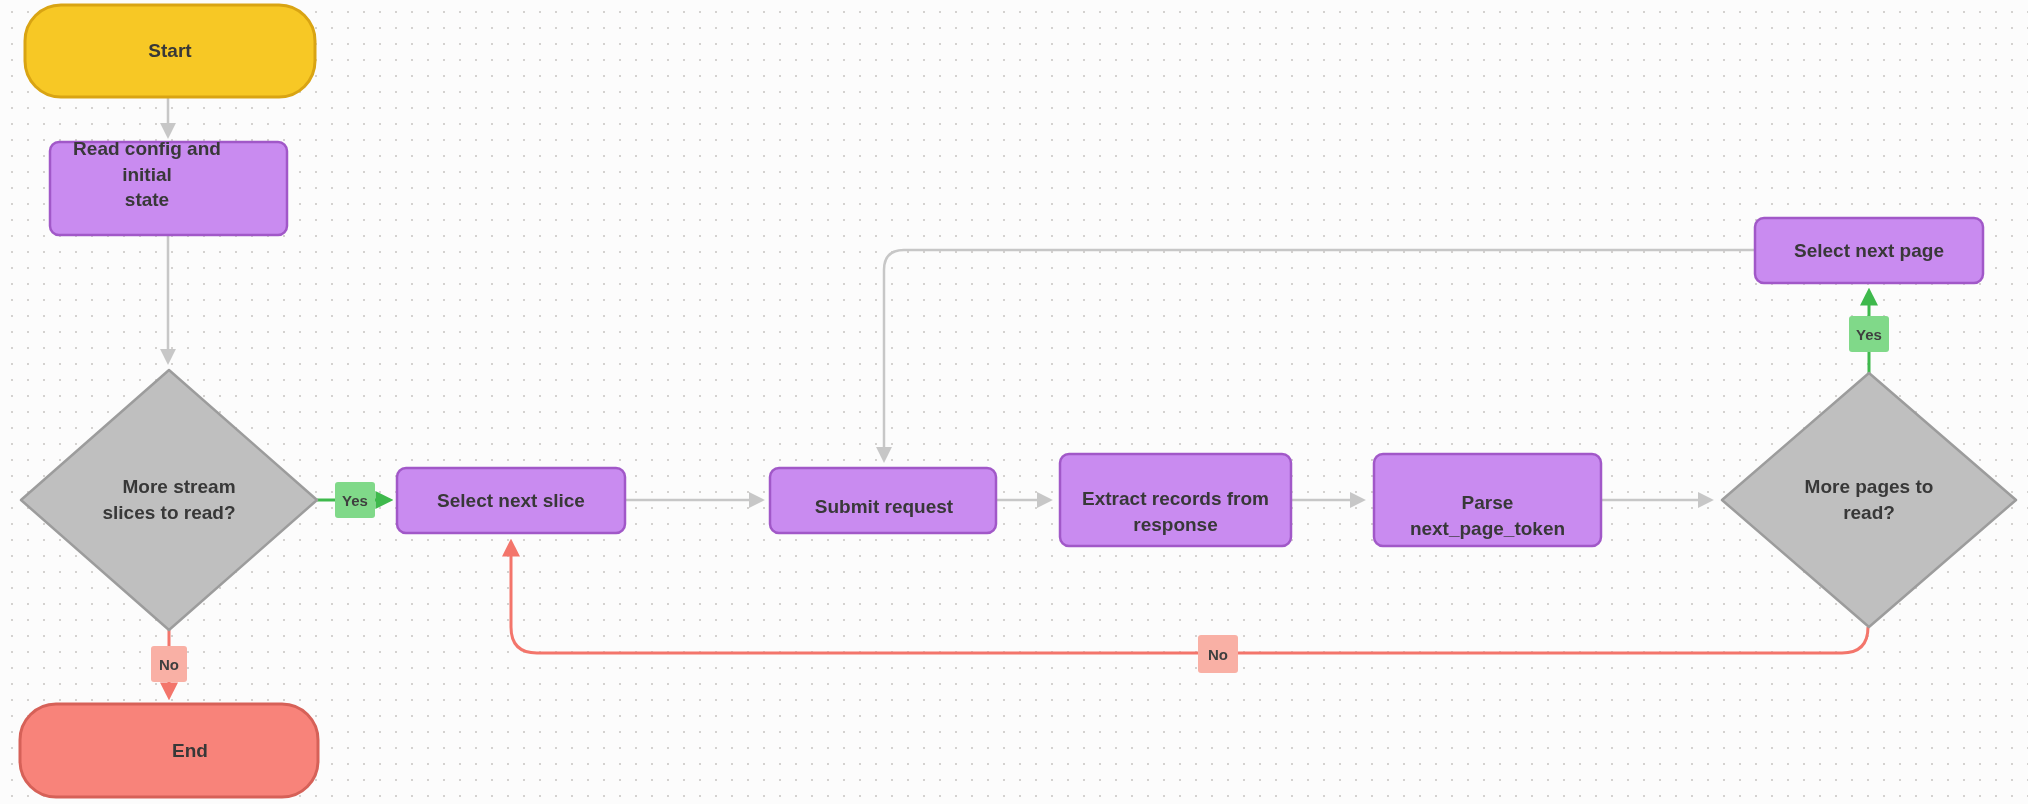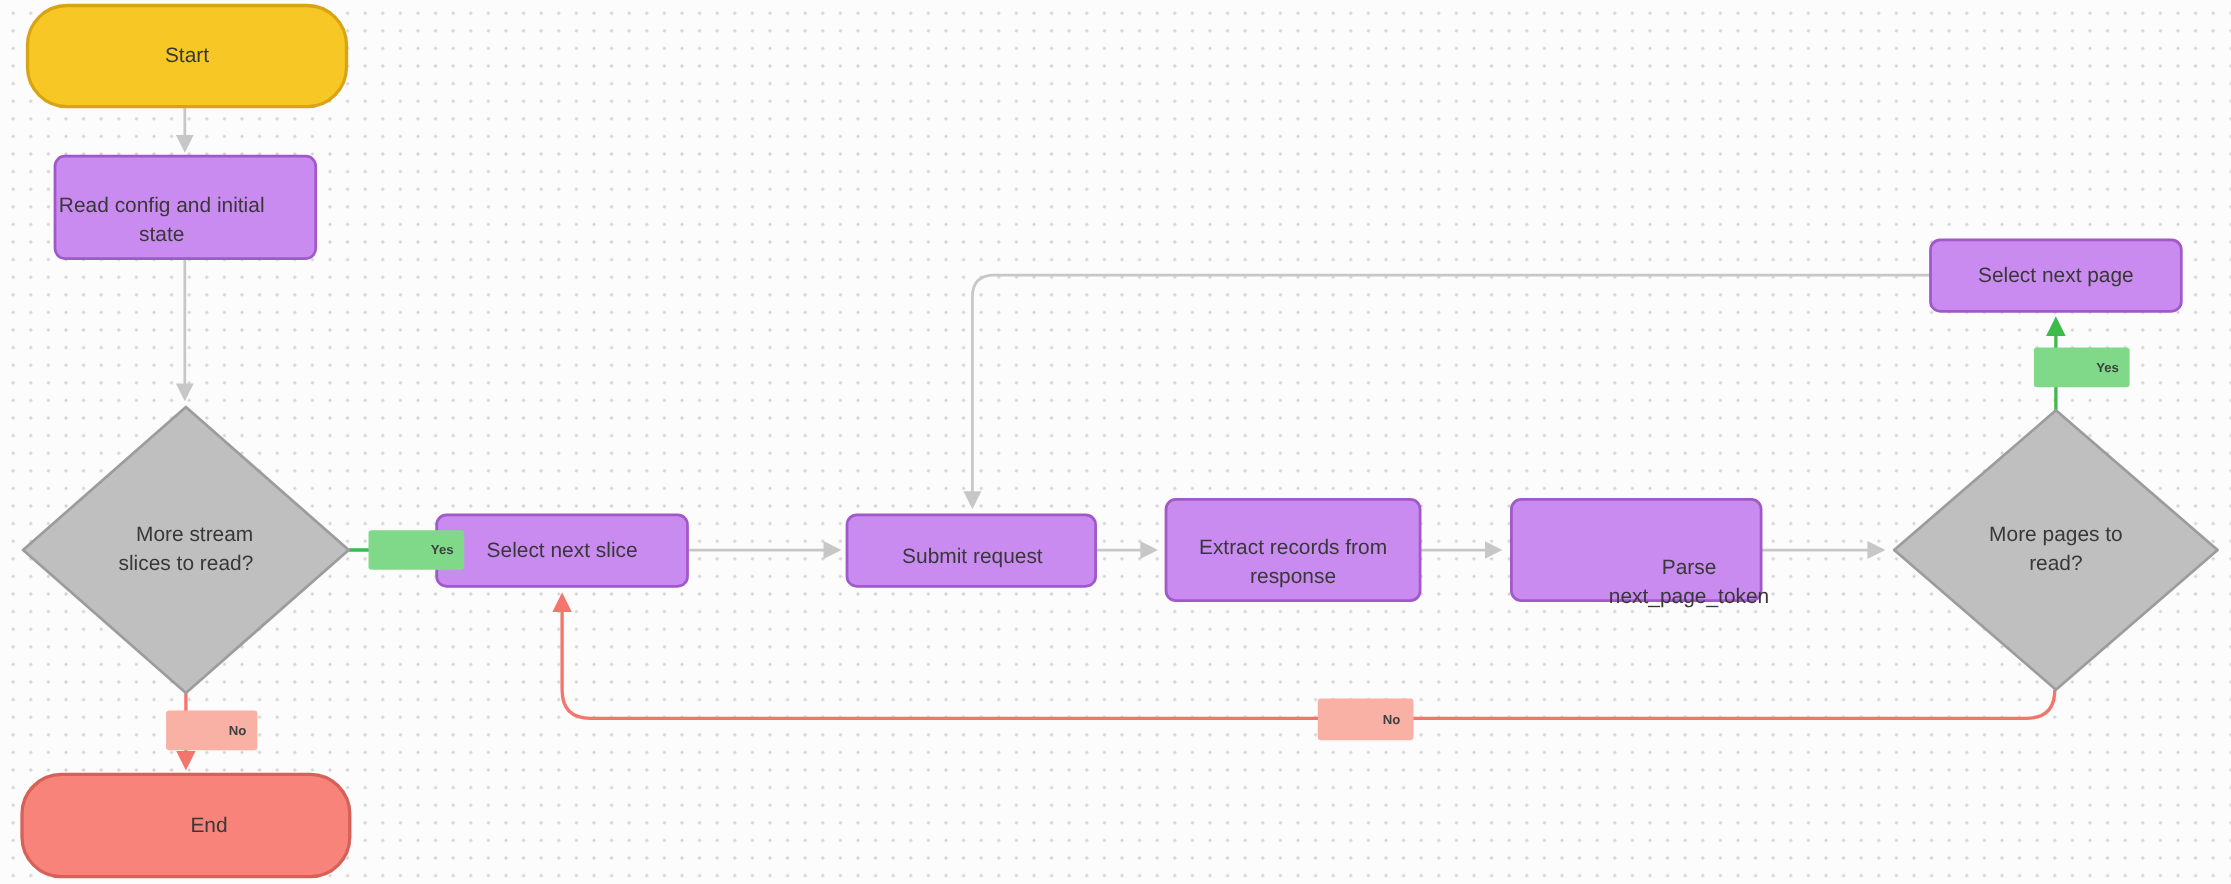--- a/index.html
+++ b/index.html
@@ -24,35 +24,34 @@
     height: 804px;
   }
   .node-label {
     position: absolute;
     display: flex;
     align-items: center;
     justify-content: center;
     text-align: center;
     white-space: pre-line;
     font-size: 19px;
-    font-weight: 400;
+    font-weight: 700;
     line-height: 1.35;
     color: #383838;
     pointer-events: none;
   }
   .edge-badge {
     position: absolute;
     display: flex;
     align-items: center;
     justify-content: center;
-    font-size: 12px;
+    font-size: 15px;
     font-weight: 600;
     color: #3f3f3f;
     border-radius: 3px;
-    padding-left: 47px;
   }
   .badge-yes { background: #80d989; }
   .badge-no  { background: #f9b0a5; }
 </style>
 </head>
 <body>
 
 <div id="canvas">
 
   <svg id="edges-and-shapes" viewBox="0 0 2028 804" xmlns="http://www.w3.org/2000/svg">
@@ -108,34 +107,34 @@
 
     <polygon points="1869,373 2016,500 1869,627 1722,500" stroke-width="2.5" stroke-linejoin="round" fill="#bfbfbf" stroke="#9c9c9c"></polygon>
 
     <rect x="1755" y="218" width="228" height="65" rx="9" stroke-width="2.5" fill="#c98bf0" stroke="#a158c8"></rect>
 
     <rect x="20" y="704" width="298" height="93" rx="36" stroke-width="3" fill="#f8837a" stroke="#d66158"></rect>
   </svg>
 
   <div class="node-label" style="left:25px; top:5px; width:290px; height:92px;">Start</div>
 
-  <div class="node-label" style="left:50px; top:154px; width:194px; height:93px;">Read config and initial
+  <div class="node-label" style="left:50px; top:128px; width:194px; height:93px;">Read config and initial
 state</div>
 
   <div class="node-label" style="left:49px; top:440px; width:240px; height:120px;text-align:right;">More stream
 slices to read?</div>
 
   <div class="node-label" style="left:397px; top:468px; width:228px; height:65px;">Select next slice</div>
 
   <div class="node-label" style="left:770px; top:474px; width:228px; height:65px;">Submit request</div>
 
   <div class="node-label" style="left:1060px; top:454px; width:231px; height:92px;margin-top:12px;">Extract records from
 response</div>
 
-  <div class="node-label" style="left:1374px; top:478px; width:227px; height:104px;margin-left:48px;">Parse
+  <div class="node-label" style="left:1374px; top:464px; width:227px; height:104px;">Parse
 next_page_token</div>
 
   <div class="node-label" style="left:1749px; top:440px; width:240px; height:120px;">More pages to
 read?</div>
 
   <div class="node-label" style="left:1755px; top:218px; width:228px; height:65px;">Select next page</div>
 
   <div class="node-label" style="left:20px; top:704px; width:340px; height:93px;">End</div>
 
   <div class="edge-badge badge-yes" style="left:335px; top:482px; width:40px; height:36px;">Yes</div>

